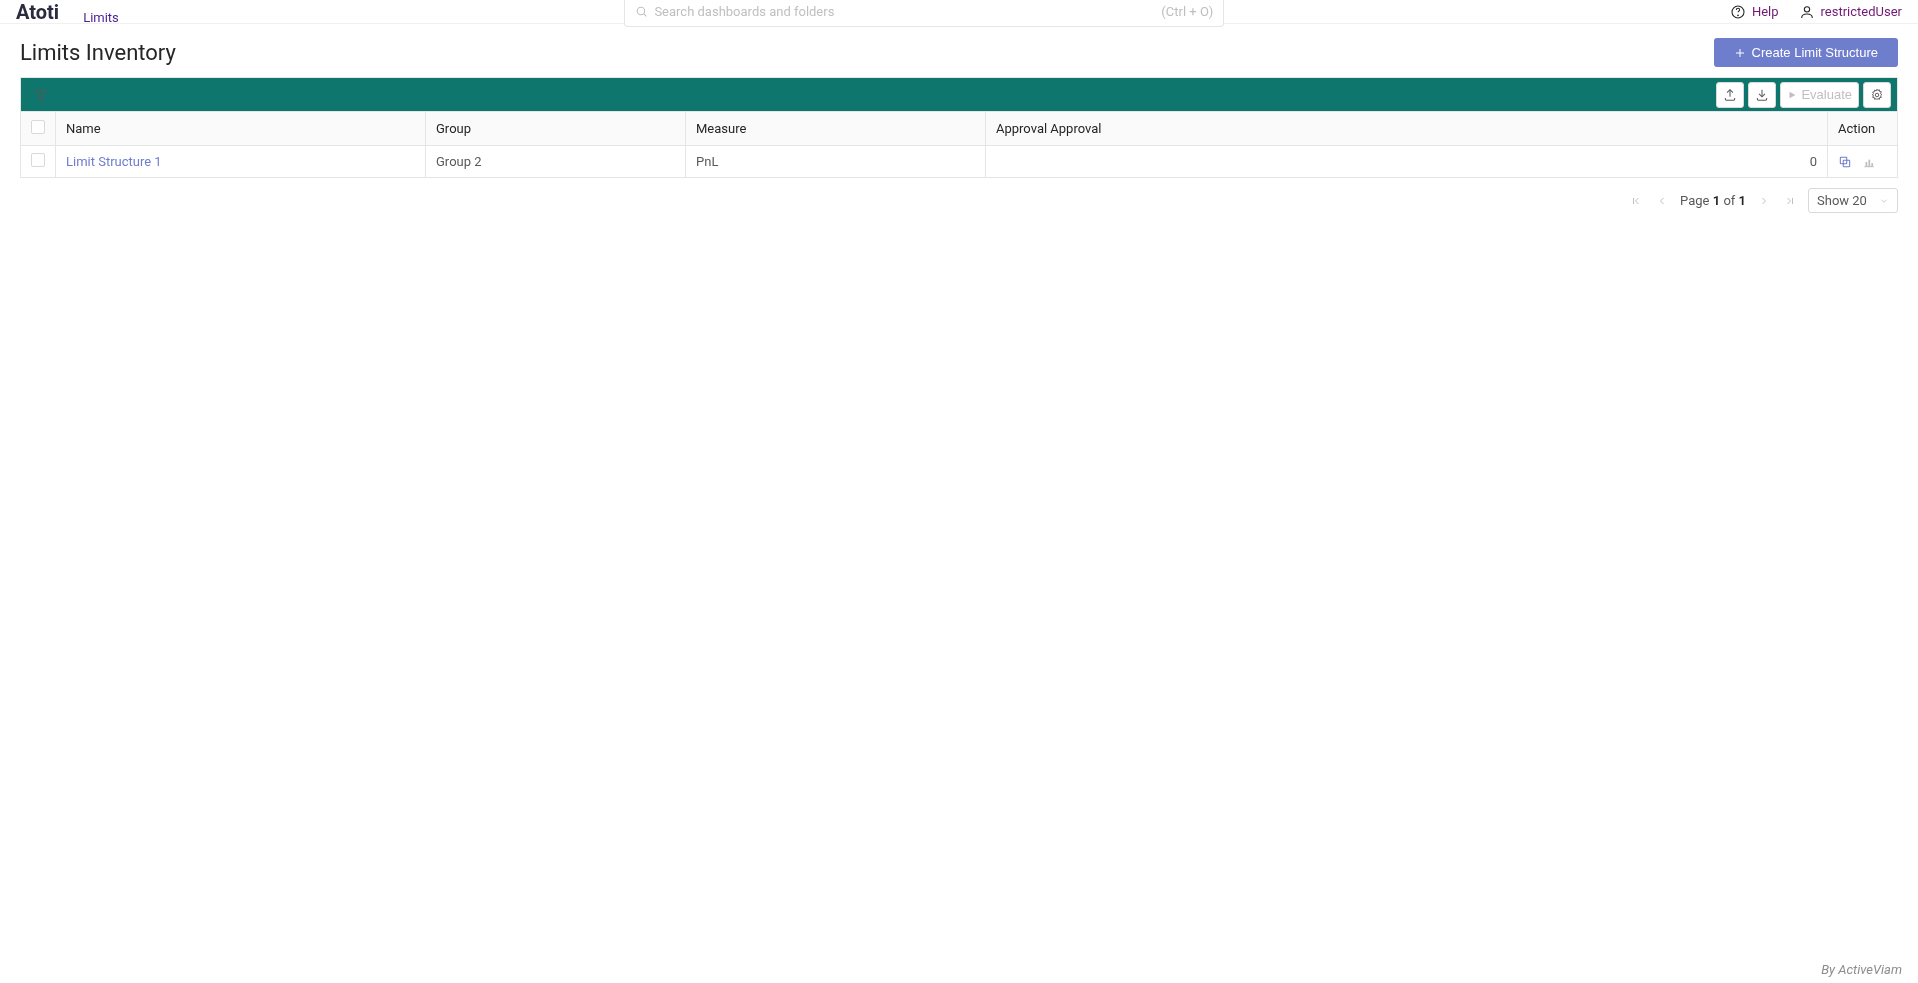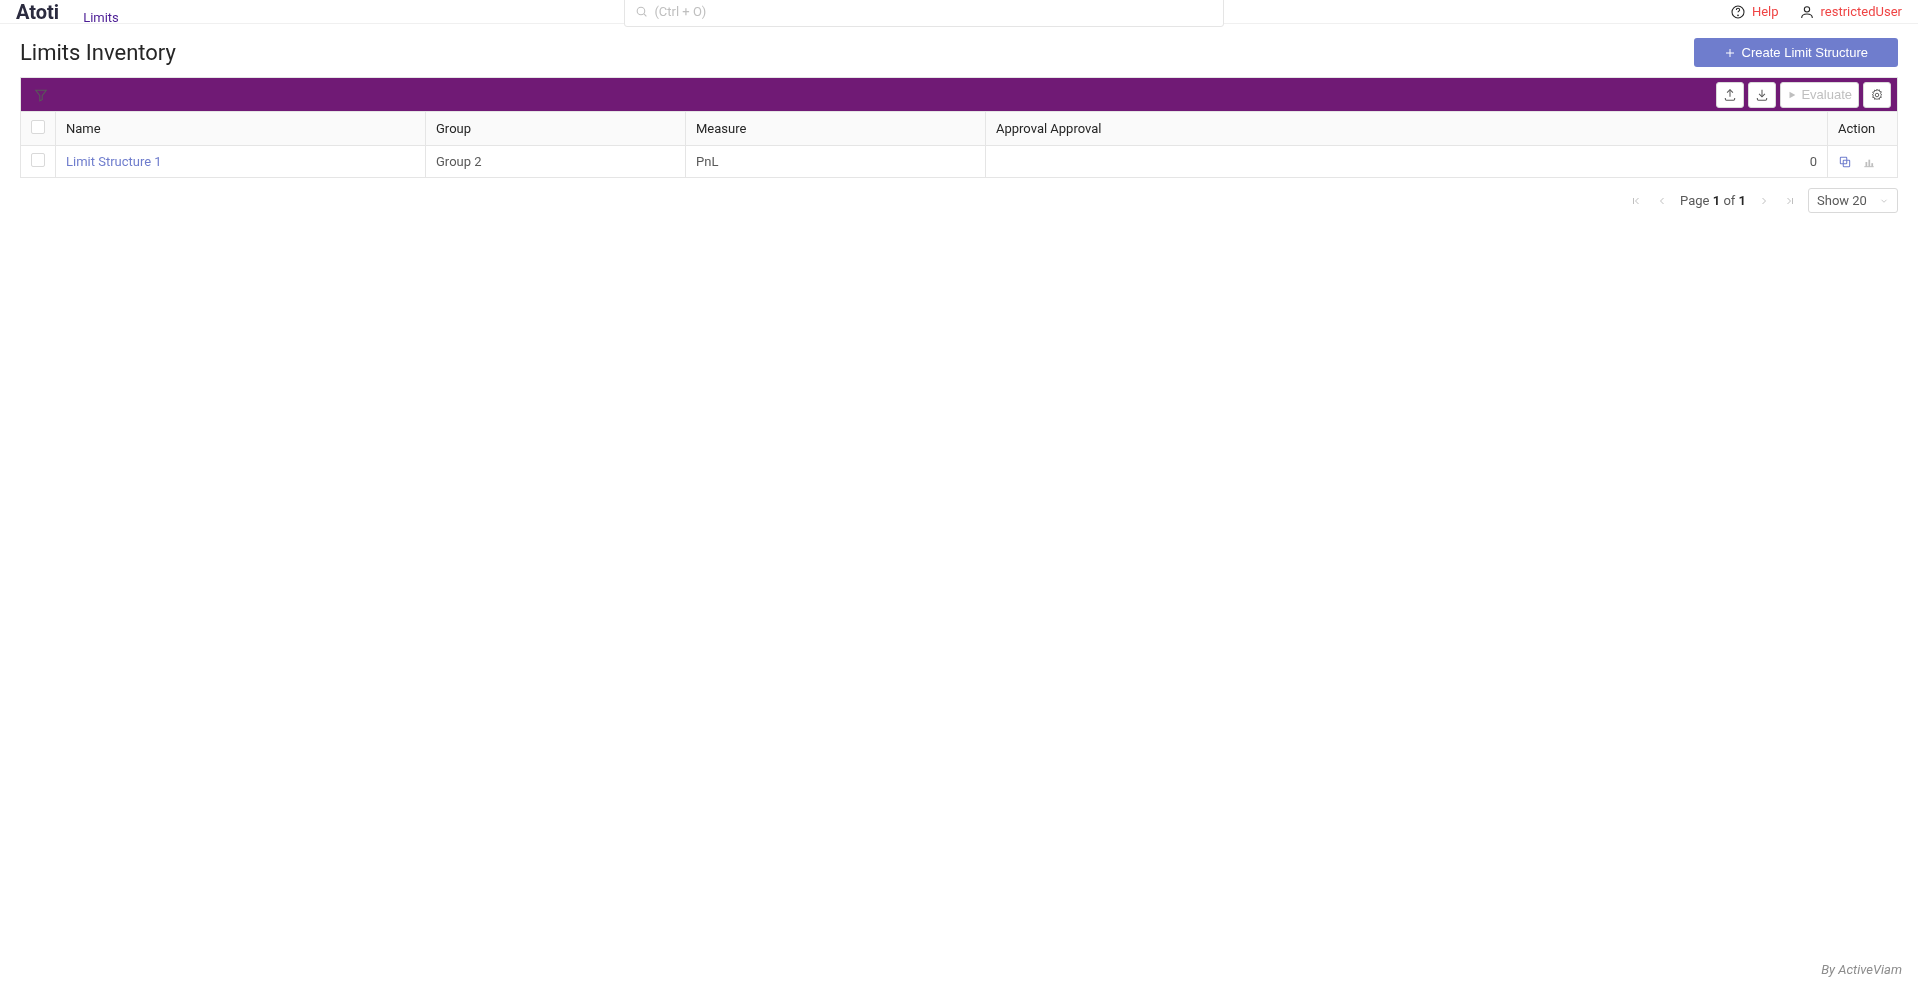--- a/index.html
+++ b/index.html
@@ -63,21 +63,21 @@
     }
     .header-right {
       display: flex;
       align-items: center;
       gap: 20px;
     }
     .header-item {
       display: flex;
       align-items: center;
       gap: 6px;
-      color: #ef4444;
+      color: #701a75;
       font-size: 13px;
       cursor: pointer;
     }
     .header-item svg { flex-shrink: 0; }
 
     
     .page-row {
       display: flex;
       align-items: center;
       justify-content: space-between;
@@ -86,37 +86,37 @@
     .page-title {
       font-size: 22px;
       font-weight: 400;
       color: #262626;
     }
     .btn-primary {
       background: #6f7dcd;
       color: #fff;
       border: none;
       border-radius: 3px;
-      padding: 7px 30px;
+      padding: 7px 20px;
       font-size: 13px;
       display: inline-flex;
       align-items: center;
       gap: 6px;
       cursor: pointer;
     }
 
     
     .table-container {
       padding: 0 20px;
     }
     .toolbar {
       display: flex;
       align-items: center;
       justify-content: space-between;
-      background: #701a75;
+      background: #0f766e;
       border: 1px solid #e5e5e5;
       border-bottom: none;
       height: 34px;
       padding: 0 6px;
     }
     .toolbar-left, .toolbar-right {
       display: flex;
       align-items: center;
       gap: 4px;
     }
@@ -243,20 +243,21 @@
   <div class="logo">Atoti</div>
   <div class="nav-link">Limits</div>
   <div class="search-container">
     <div class="search-box">
       <span class="search-icon">
         <svg width="13" height="13" viewBox="0 0 24 24" fill="none" stroke="#bfbfbf" stroke-width="2">
           <circle cx="11" cy="11" r="7"></circle>
           <line x1="21" y1="21" x2="16.5" y2="16.5"></line>
         </svg>
       </span>
+      <span class="placeholder">Search dashboards and folders</span>
       <span class="shortcut">(Ctrl + O)</span>
     </div>
   </div>
   <div class="header-right">
     <div class="header-item">
       <svg width="16" height="16" viewBox="0 0 24 24" fill="none" stroke="#262626" stroke-width="1.6">
         <circle cx="12" cy="12" r="9"></circle>
         <path d="M9.5 9a2.5 2.5 0 0 1 5 0c0 1.5-2.5 2-2.5 3.5"></path>
         <circle cx="12" cy="17" r="0.5" fill="#262626"></circle>
       </svg>

